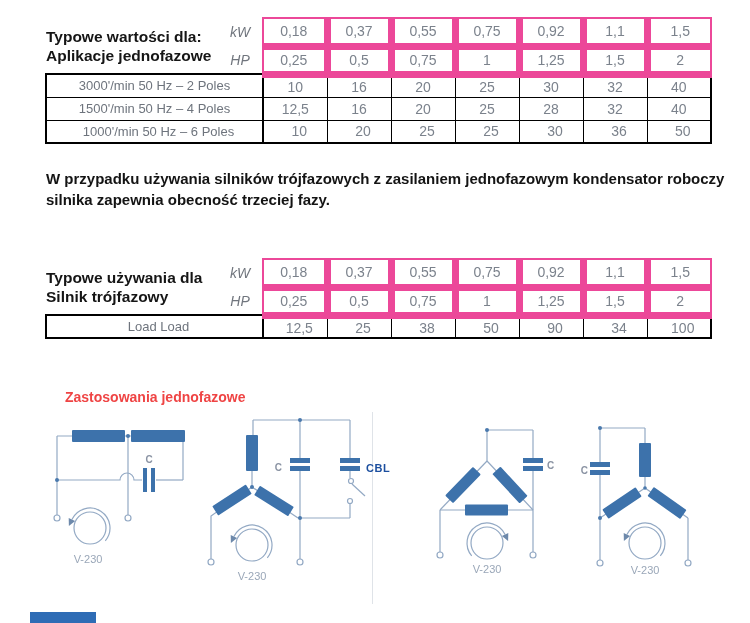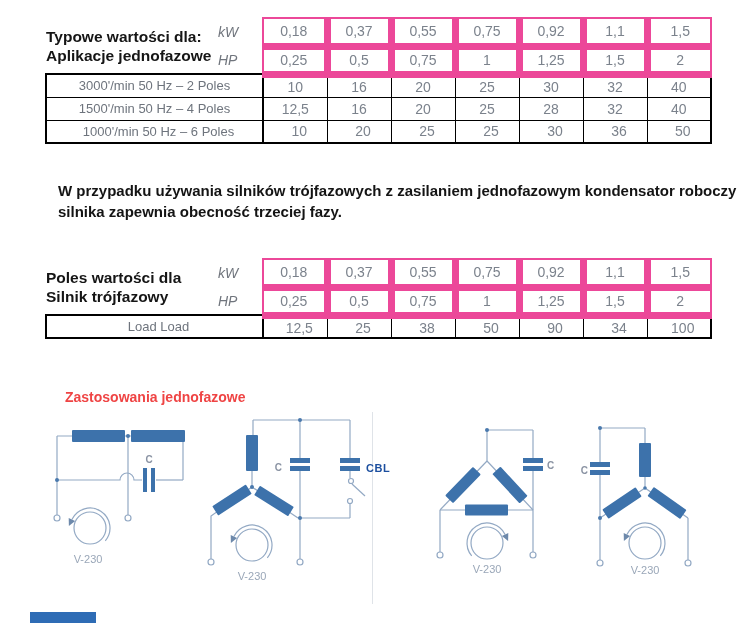--- a/index.html
+++ b/index.html
@@ -10,34 +10,34 @@
   
   table.tbl { border-collapse:collapse; table-layout:fixed; position:absolute; }
   #table1 { left:45px; top:17px; }
   #table2 { left:45px; top:258px; }
   .tbl td { padding:0; }
   .head-row { height:28px; }
   .body-row { height:23px; }
   .title-cell { border:none; font-weight:bold; font-size:15.5px; color:#151515;
                 line-height:19px; padding-left:8px; vertical-align:middle; }
   .unit-cell { border:none; font-style:italic; font-size:14px; color:#70757d;
-               text-align:left; padding-right:10px; vertical-align:middle; }
+               text-align:center; padding-right:10px; vertical-align:middle; }
   td.val { border:7px solid #ec4899; font-size:14px; color:#7b828c; text-align:center;
            vertical-align:middle; }
   .kw-row td.val { border-top-width:2px; }
   td.val.first-val { border-left-width:2px; }
   td.val.last-val  { border-right-width:2px; }
   .body-row td { border:1px solid #000; }
   .body-row.first td { border-top-width:2px; }
   .body-row.last td  { border-bottom-width:2px;padding-left:8px; }
   .body-row td:first-child { border-left-width:2px;margin-top:39px; }
   .body-row td:last-child  { border-right-width:2px; }
   .label-cell { font-size:13px; color:#6e747d; text-align:center; vertical-align:middle; }
   
-  .para { position:absolute; left:42px; top:164px; width:692px; margin:16px;
+  .para { position:absolute; left:42px; top:164px; width:692px; margin:4px;
           font-weight:bold; font-size:15px; line-height:21px; color:#141414; }
   .diag-heading { position:absolute; margin:0; font-weight:bold; font-size:14px; color:#ef4444; }
   #headL { left:65px;  top:389px; }
   #headR { left:349px; top:389px; }
   
   svg.circuit { position:absolute; overflow:visible; }
   .wire     { stroke:#93a9c4; stroke-width:1.2; fill:none; }
   .winding  { fill:#3d72ab; stroke:none; }
   .plate    { fill:#3d72ab; stroke:none; }
   .dot      { fill:#4a79ad; stroke:none; }
@@ -134,21 +134,21 @@
         <col style="width:64px">
         <col style="width:64px">
         <col style="width:64px">
       <col style="width:64px">
         <col style="width:64px">
         <col style="width:64px">
       </colgroup>
     <tbody>
         <tr class="head-row kw-row">
           <td class="title-cell" rowspan="2">
-            <div>Poles wartości dla</div>
+            <div>Typowe używania dla</div>
             <div>Silnik trójfazowy</div>
           </td>
           <td class="unit-cell">kW</td>
           <td class="val first-val">0,18</td>
           <td class="val">0,37</td>
           <td class="val">0,55</td>
           <td class="val">0,75</td>
           <td class="val">0,92</td>
           <td class="val">1,1</td>
           <td class="val last-val">1,5</td>

